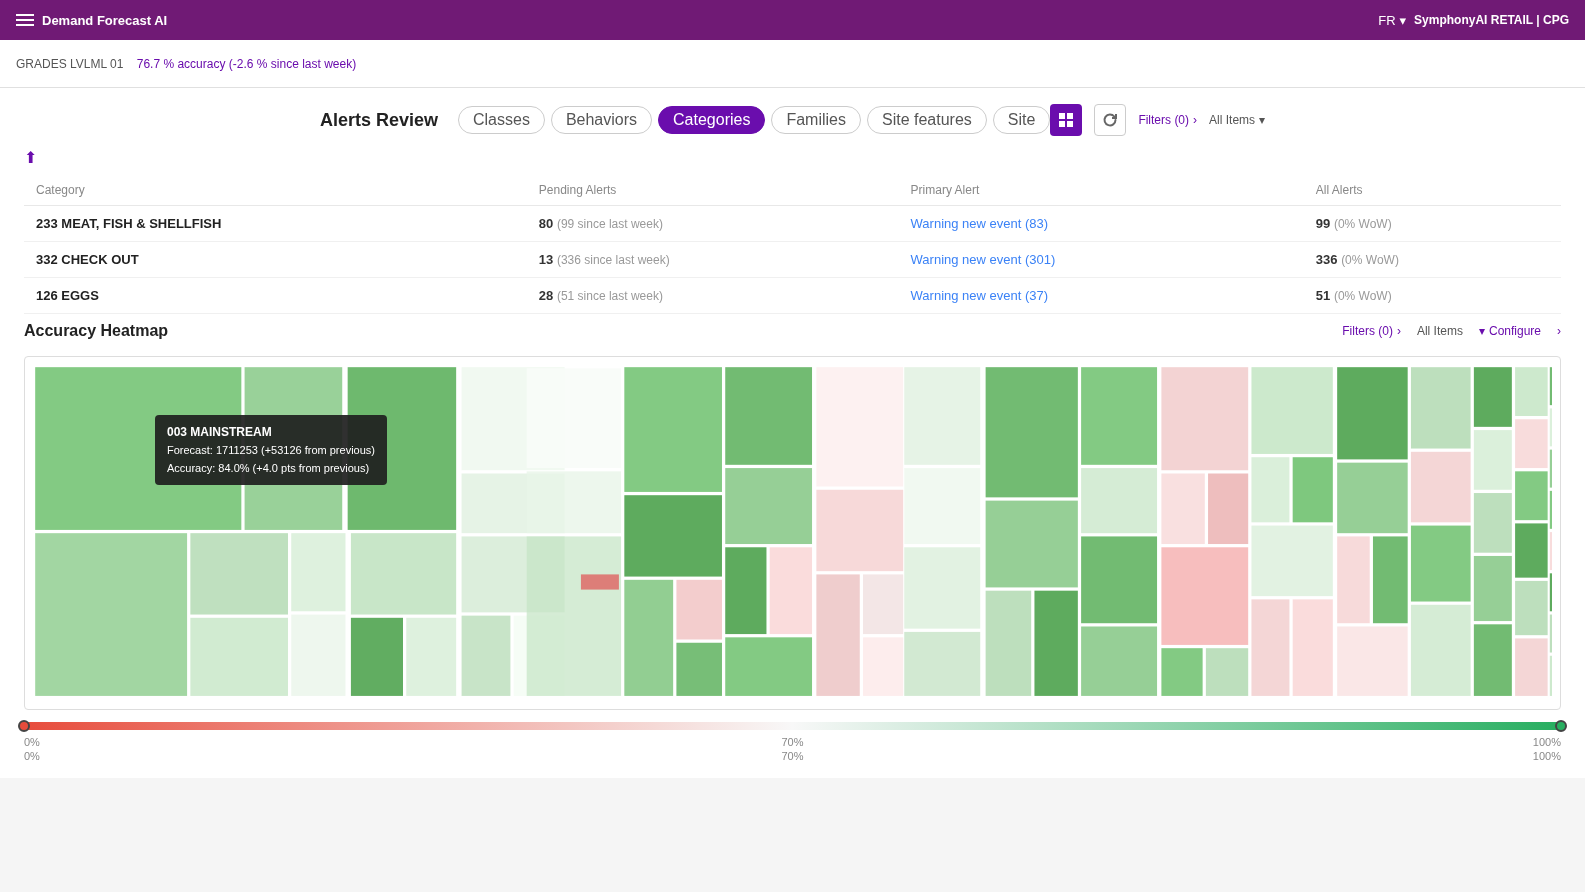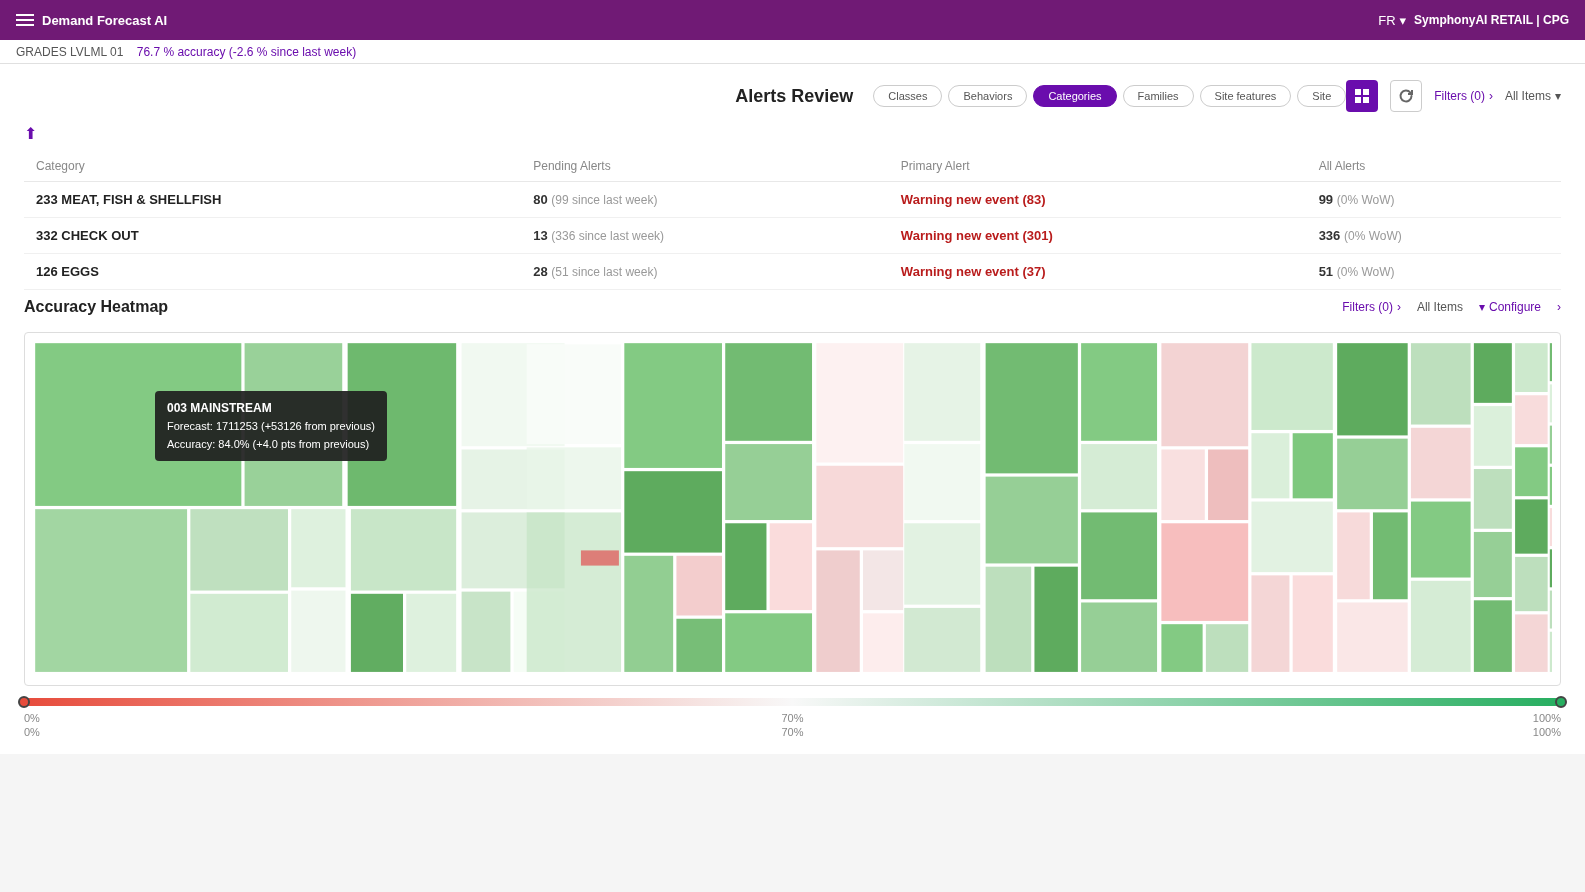--- a/index.html
+++ b/index.html
@@ -20,48 +20,48 @@
     .hamburger span { display: block; width: 18px; height: 2px; background: white; }
     .top-nav-title { font-size: 13px; font-weight: 600; color: white; }
     .top-nav-right { display: flex; align-items: center; gap: 8px; }
     .lang-selector { color: white; font-size: 13px; display: flex; align-items: center; gap: 4px; cursor: pointer; }
     .symphony-logo { color: white; font-size: 12px; font-weight: 700; }
 
     
     .sub-header {
       background: #fff;
       border-bottom: 1px solid #e0e0e0;
-      height: 24px;
+      height: 48px;
       display: flex;
       align-items: center;
       padding: 8px 16px;
       font-size: 12px;
       color: #666;
     }
     .sub-header-text { color: #555; }
     .sub-header-accent { color: #6a0dad; font-weight: 500; }
 
     
     .main { background: #fff; padding: 16px 24px; }
 
     
     .section-header {
       display: flex;
       align-items: center;
-      justify-content: flex-end;
+      justify-content: center;
       margin-bottom: 12px;
     }
     .section-title { font-size: 18px; font-weight: 600; color: #222; }
     .tab-group { display: flex; gap: 6px; align-items: center; }
     .tab-btn {
       padding: 4px 14px;
       border: 1px solid #ccc;
       border-radius: 16px;
       background: #fff;
-      font-size: 11px;
+      font-size: 16px;
       cursor: pointer;
       color: #555;
     }
     .tab-btn.active {
       background: #6a0dad;
       color: white;
       border-color: #6a0dad;
     }
     .header-actions { display: flex; align-items: center; gap: 12px; }
     .icon-btn {
@@ -101,21 +101,21 @@
       border-bottom: 1px solid #e8e8e8;
     }
     .alerts-table td {
       padding: 10px 12px;
       border-bottom: 1px solid #f0f0f0;
       font-size: 13px;
     }
     .alerts-table td:first-child { font-weight: 600; color: #222; }
     .pending-count { font-weight: 700; }
     .pending-since { color: #999; font-weight: 400; font-size: 12px; }
-    .primary-alert { font-weight: 700; color: #b91c1c; }
+    .primary-alert { font-weight: 400; color: #3b82f6; }
     .all-alerts-count { font-weight: 700; }
     .wow { color: #999; font-size: 12px; font-weight: 400; }
 
     
     .heatmap-section { margin-top: 8px; }
     .heatmap-header {
       display: flex; align-items: center; justify-content: space-between;
       margin-bottom: 16px;
     }
     .heatmap-title { font-size: 16px; font-weight: 600; color: #222; }

